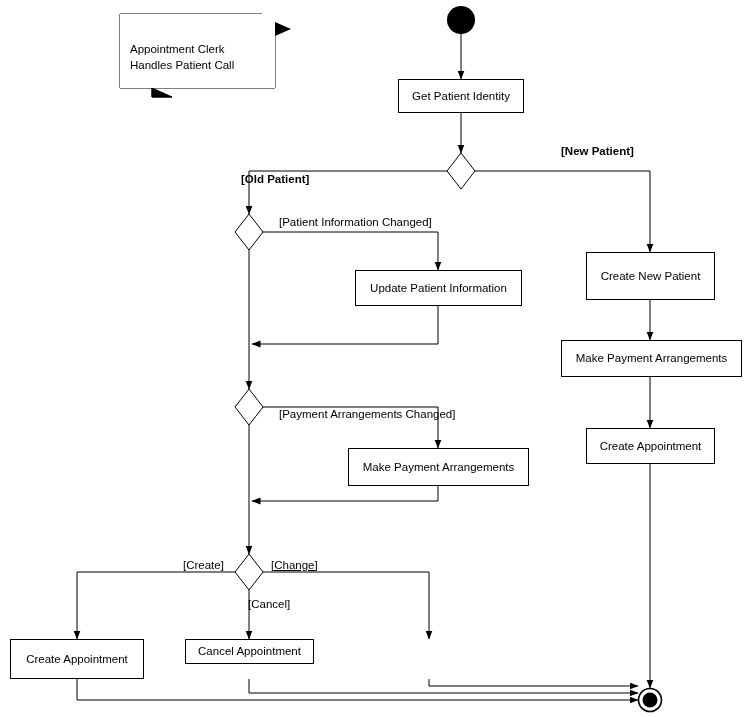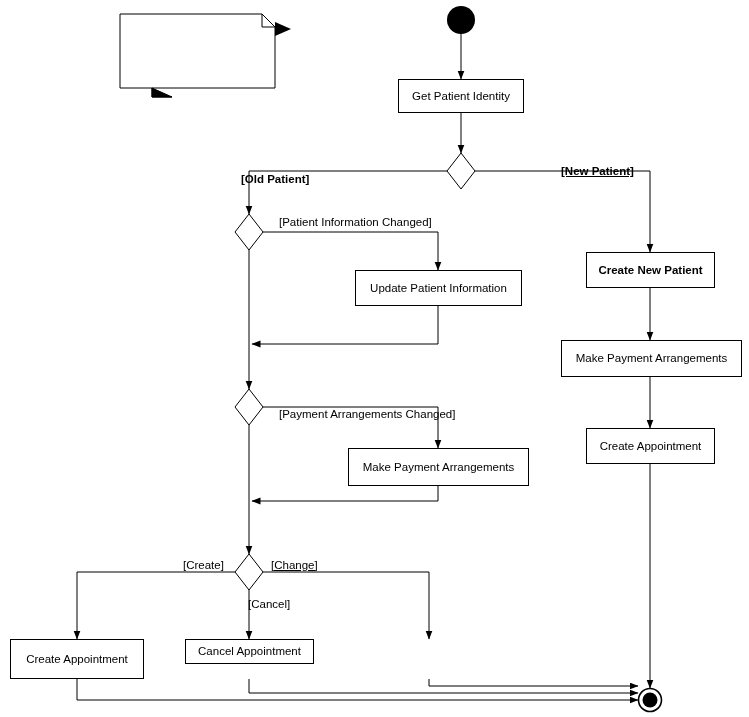--- a/index.html
+++ b/index.html
@@ -127,20 +127,24 @@
     <path d="M77,679 L77,700 L638,700" fill="none" stroke="#000000" stroke-width="1" marker-end="url(#arrow)"></path>
     <path d="M249,679 L249,693" fill="none" stroke="#000000" stroke-width="1"></path>
     <path d="M249,693 L638,693" fill="none" stroke="#000000" stroke-width="1" marker-end="url(#arrow)"></path>
     <path d="M429,679 L429,686 L638,686" fill="none" stroke="#000000" stroke-width="1" marker-end="url(#arrow)"></path>
 
     <path d="M650,288 L650,340" fill="none" stroke="#000000" stroke-width="1" marker-end="url(#arrow)"></path>
     <path d="M650,377 L650,428" fill="none" stroke="#000000" stroke-width="1" marker-end="url(#arrow)"></path>
     <path d="M650,464 L650,688" fill="none" stroke="#000000" stroke-width="1" marker-end="url(#arrow)"></path>
   </svg>
 
+  <div class="note" style="left:120px; top:14px; width:155px; height:74px;">
+    <span class="note-text">Appointment Clerk
+Handles Patient Call</span>
+  </div>
 
   <div class="node-box" style="left:398px; top:79px; width:126px; height:34px;">
     <span>Get Patient Identity</span>
   </div>
 
   <div class="node-box" style="left:355px; top:270px; width:167px; height:36px;">
     <span>Update Patient Information</span>
   </div>
 
   <div class="node-box" style="left:348px; top:448px; width:181px; height:38px;">
@@ -149,33 +153,33 @@
 
   <div class="node-box" style="left:10px; top:639px; width:134px; height:40px;">
     <span>Create Appointment</span>
   </div>
 
   <div class="node-box" style="left:185px; top:639px; width:129px; height:25px;">
     <span>Cancel Appointment</span>
   </div>
 
 
-  <div class="node-box" style="left:586px; top:252px; width:129px; height:36px;font-weight:bold;">
+  <div class="node-box" style="left:586px; top:252px; width:129px; height:48px;">
     <span>Create New Patient</span>
   </div>
 
   <div class="node-box" style="left:561px; top:340px; width:181px; height:37px;">
     <span>Make Payment Arrangements</span>
   </div>
 
   <div class="node-box" style="left:586px; top:428px; width:129px; height:36px;">
     <span>Create Appointment</span>
   </div>
 
   <div class="guard-label bold" style="left:241px; top:149px;margin-top:24px;">[Old Patient]</div>
-  <div class="guard-label bold" style="left:561px; top:165px;text-decoration:underline;">[New Patient]</div>
+  <div class="guard-label bold" style="left:561px; top:145px;">[New Patient]</div>
   <div class="guard-label" style="left:279px; top:216px;">[Patient Information Changed]</div>
   <div class="guard-label" style="left:279px; top:408px;">[Payment Arrangements Changed]</div>
   <div class="guard-label" style="left:183px; top:559px;">[Create]</div>
   <div class="guard-label" style="left:271px; top:559px;text-decoration:underline;">[Change]</div>
   <div class="guard-label" style="left:248px; top:598px;">[Cancel]</div>
 
 </div>
 
 </body></html>

